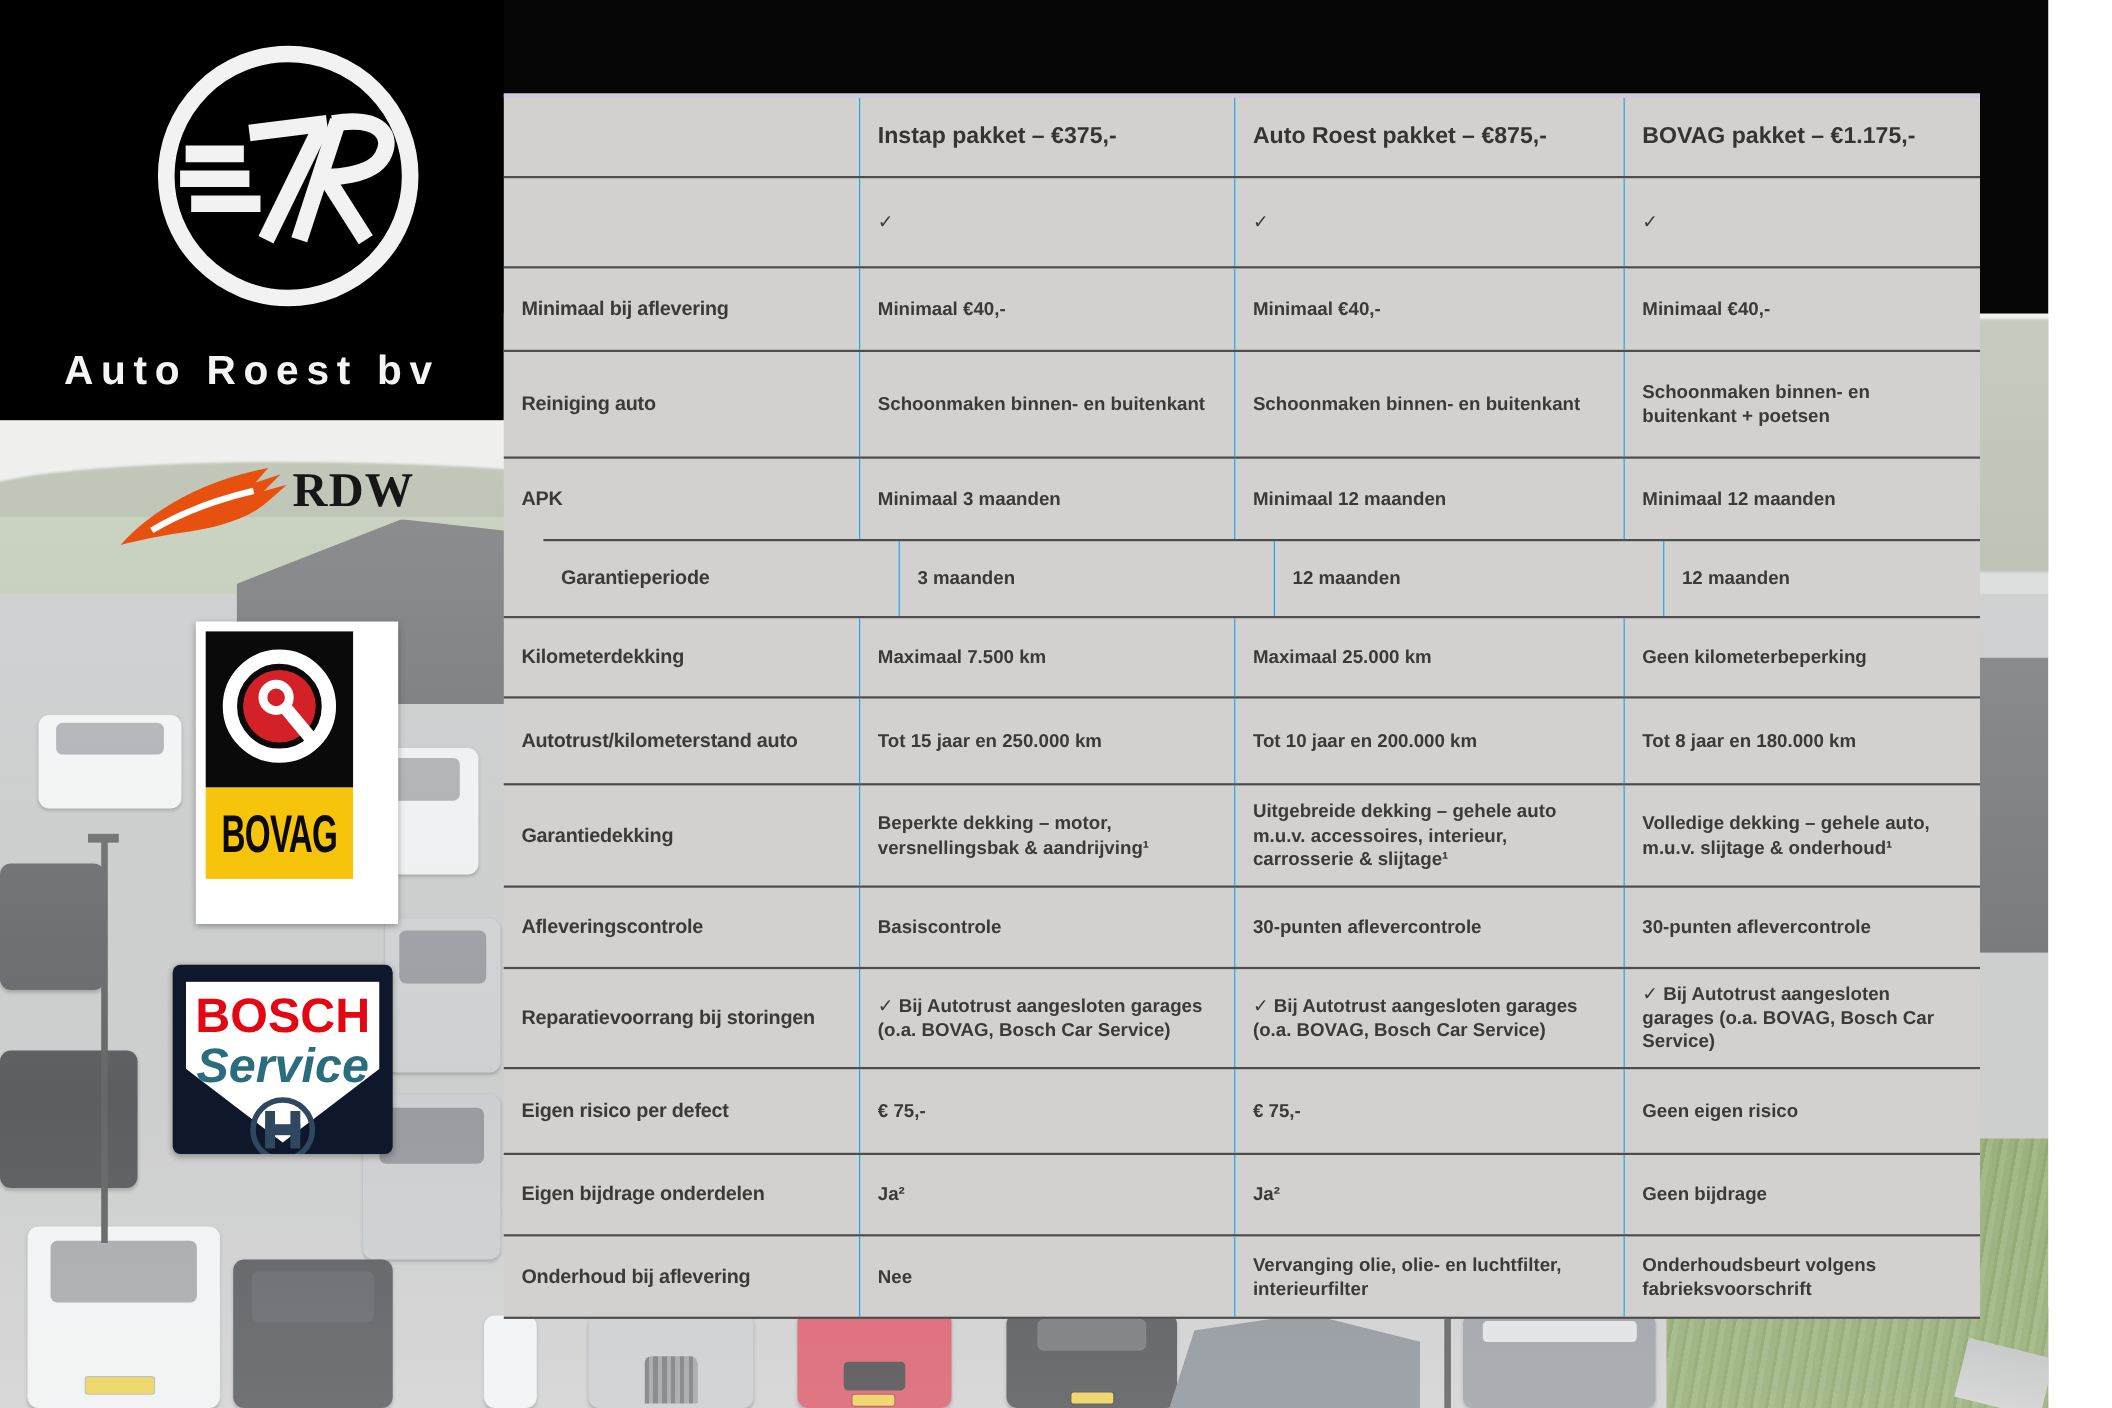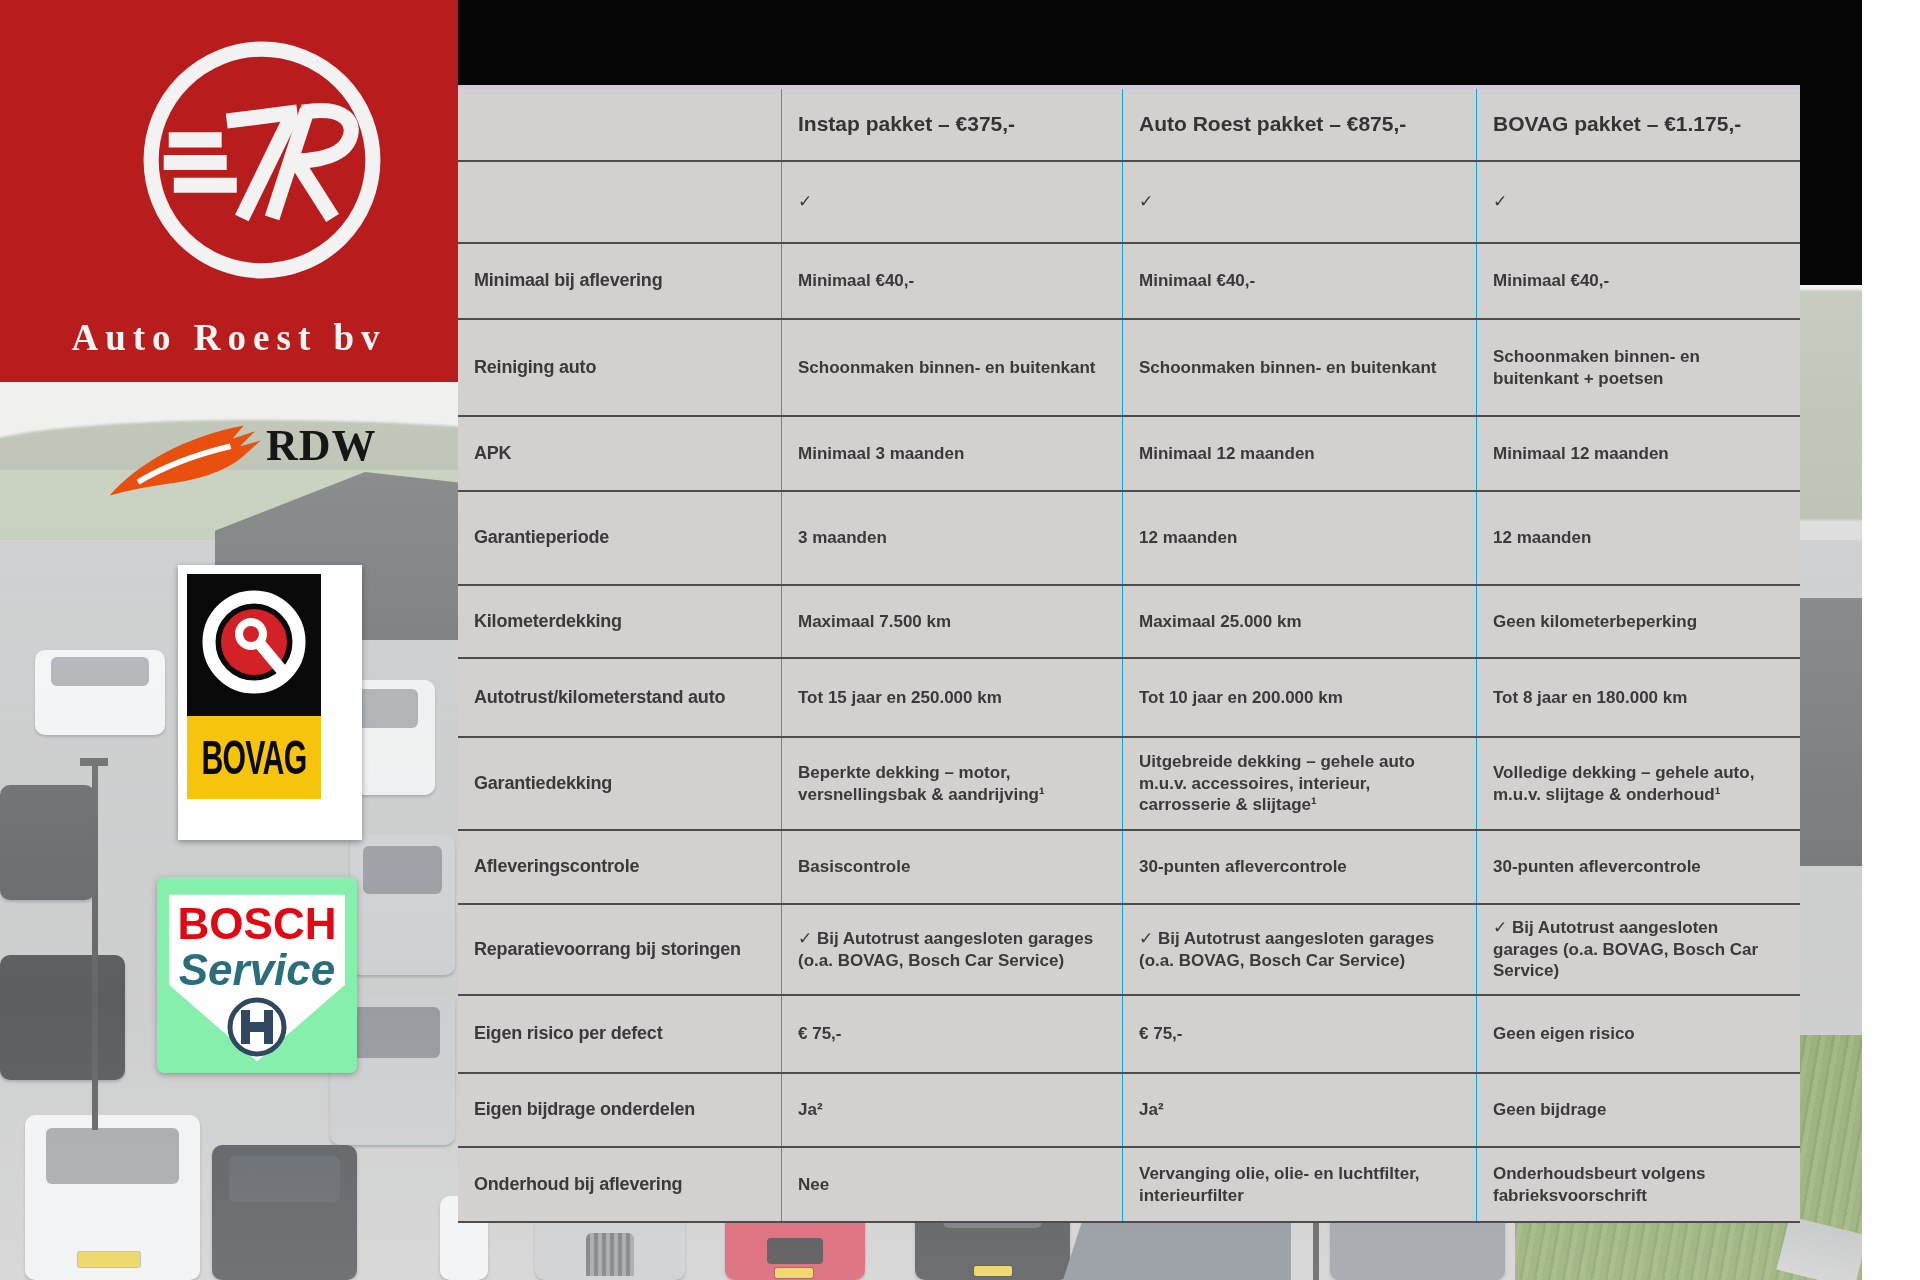--- a/index.html
+++ b/index.html
@@ -19,35 +19,35 @@
   .glass{position:absolute;left:12%;top:8%;width:76%;height:34%;background:rgba(70,76,84,.55);border-radius:6px;}
   .plate{position:absolute;background:#e9c832;border-radius:2px;box-shadow:0 0 0 1px rgba(0,0,0,.3);}
   .grass{position:absolute;background:
      repeating-linear-gradient(100deg,#7d9a57 0 6px,#719048 6px 9px,#86a463 9px 14px);}
   .pole{position:absolute;background:#3b3d3c;}
   .washout{position:absolute;left:0;top:0;width:100%;height:100%;
      background:linear-gradient(rgba(255,255,255,.55),rgba(255,255,255,.22) 78%,rgba(255,255,255,.30));}
 
   
   .band-top{position:absolute;left:0;top:0;width:1862px;height:285px;background:#060606;}
-  .logo-panel{position:absolute;left:0;top:0;width:458px;height:382px;background:#b91c1c;font-family:Liberation Serif, serif;}
+  .logo-panel{position:absolute;left:0;top:0;width:458px;height:382px;background:#000000;}
   .brandname{position:absolute;left:0;top:316px;width:458px;text-align:center;color:#f4f4f4;
      font-size:37px;font-weight:bold;letter-spacing:7px;white-space:nowrap;}
 
   
   .rdw-wrap{position:absolute;left:104px;top:412px;width:320px;height:100px;}
   .rdw-text{position:absolute;left:162px;top:8px;font-family:"Liberation Serif","DejaVu Serif",serif;
      font-weight:bold;font-size:44px;color:#161616;letter-spacing:1px;}
   .bovag-card{position:absolute;left:178px;top:565px;width:152px;height:243px;background:#ffffff;
      box-shadow:0 2px 6px rgba(0,0,0,.35);padding:16px;}
   .bovag-black{position:absolute;left:9px;top:9px;width:134px;height:142px;background:#0a0a0a;}
   .bovag-yellow{position:absolute;left:9px;top:151px;width:134px;height:83px;background:#f6c40a;
      display:flex;align-items:center;justify-content:center;}
   .bovag-word{font-weight:bold;font-size:42px;color:#0a0a0a;transform:scaleX(.72) scaleY(1.15);letter-spacing:-1px;}
-  .bosch-card{position:absolute;left:157px;top:877px;width:200px;height:196px;background:#86efac;border-radius:7px;
+  .bosch-card{position:absolute;left:157px;top:877px;width:200px;height:172px;background:#0f172a;border-radius:7px;
      box-shadow:0 2px 6px rgba(0,0,0,.3);overflow:hidden;}
   .bosch-shield{position:absolute;left:0;top:0;width:100%;height:100%;background:#ffffff;
      clip-path:polygon(6% 9%,94% 9%,94% 55%,50% 94%,6% 55%);}
   .bosch-word{position:absolute;width:100%;text-align:center;font-weight:bold;}
   .bosch-red{top:22px;font-size:44px;color:#e30613;letter-spacing:0px;}
   .bosch-teal{top:68px;font-size:44px;color:#2a6d7c;font-style:italic;}
 
   
   .table{position:absolute;left:458px;top:85px;width:1342px;background:#d3d1d0;
      border-top:4px solid #cfc9db;border-bottom:2px solid #4d4d4d;
@@ -199,21 +199,21 @@
       <div class="td">Schoonmaken binnen- en buitenkant</div>
       <div class="td">Schoonmaken binnen- en buitenkant</div>
       <div class="td">Schoonmaken binnen- en buitenkant + poetsen</div>
     </div>
     <div class="tr" style="height:75px;">
       <div class="td lbl">APK</div>
       <div class="td">Minimaal 3 maanden</div>
       <div class="td">Minimaal 12 maanden</div>
       <div class="td">Minimaal 12 maanden</div>
     </div>
-    <div class="tr" style="height:94px;">
+    <div class="tr" style="height:70px;margin-left:36px;">
       <div class="td lbl">Garantieperiode</div>
       <div class="td">3 maanden</div>
       <div class="td">12 maanden</div>
       <div class="td">12 maanden</div>
     </div>
     <div class="tr" style="height:73px;">
       <div class="td lbl">Kilometerdekking</div>
       <div class="td">Maximaal 7.500 km</div>
       <div class="td">Maximaal 25.000 km</div>
       <div class="td">Geen kilometerbeperking</div>

